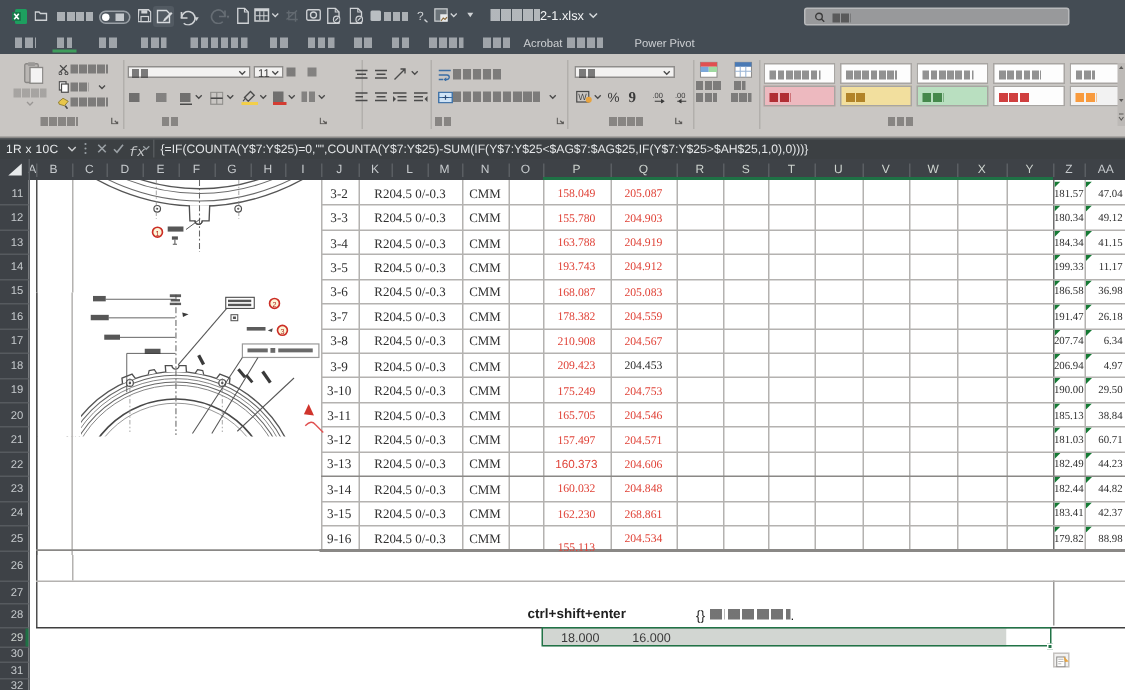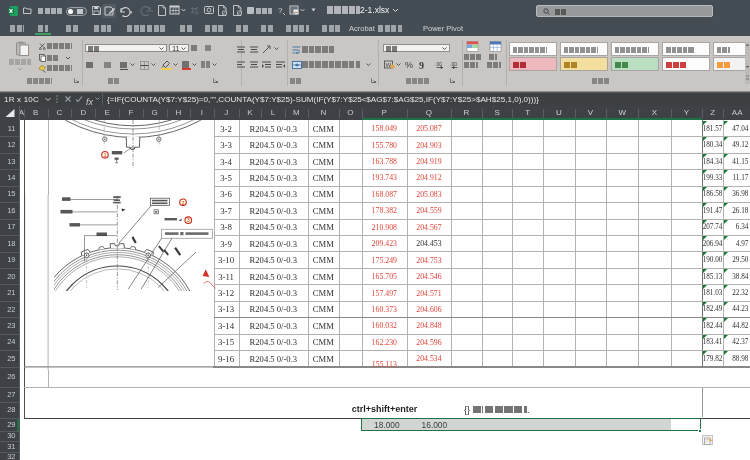--- a/index.html
+++ b/index.html
@@ -332,21 +332,21 @@
       <circle cx="1" cy="1" r="0.7" fill="#9aa0a5"></circle>
       <circle cx="1" cy="4" r="0.7" fill="#9aa0a5"></circle>
       <circle cx="1" cy="7" r="0.7" fill="#9aa0a5"></circle>
     </svg></div>
 <div style="position:absolute;font-size:0;left:64px;top:95px;width:8px;height:8px"><svg width="8" height="8">
       <path d="M1.5 1.5 L6.5 6.5 M6.5 1.5 L1.5 6.5" stroke="#9aa0a5" stroke-width="1.1"></path>
     </svg></div>
 <div style="position:absolute;font-size:0;left:75px;top:95px;width:8px;height:8px"><svg width="8" height="8">
       <path d="M1 4.5 L3 6.5 L7 1.5" stroke="#9aa0a5" stroke-width="1.1" fill="none"></path>
     </svg></div>
-<div style="position:absolute;font-size:0;left:86px;top:97px;font-family:Liberation Sans, sans-serif;font-style:italic;font-size:9px;color:#c8cacc">fx</div>
+<div style="position:absolute;font-size:0;left:86px;top:97px;font-family:Liberation Mono, monospace;font-style:italic;font-size:9px;color:#c8cacc">fx</div>
 <div style="position:absolute;font-size:0;left:95px;top:97px;width:5px;height:4px"><svg width="5" height="4">
       <path d="M0.5 0.5 l2 2 2-2" stroke="#9aa0a5" stroke-width="0.9" fill="none"></path>
     </svg></div>
 <div style="position:absolute;font-size:0;left:102px;top:93px;width:1px;height:12px;background:#55595c"></div>
 <div style="position:absolute;font-size:0;left:107px;top:95px;font-family:'Liberation Sans',sans-serif;font-size:8.1px;color:#e4e6e8;white-space:nowrap;letter-spacing:0px">{=IF(COUNTA(Y$7:Y$25)=0,"",COUNTA(Y$7:Y$25)-SUM(IF(Y$7:Y$25&lt;$AG$7:$AG$25,IF(Y$7:Y$25&gt;$AH$25,1,0),0)))}</div>
 <div style="position:absolute;font-size:0;left:0;top:106px;width:750px;height:354px;background:#fff"></div>
 <div style="position:absolute;font-size:0;left:0;top:106px;width:750px;height:14px;background:#3e4247"></div>
 <div style="position:absolute;font-size:0;left:18.8px;top:108px;width:5.0px;height:10px;text-align:center;font-family:'Liberation Sans',sans-serif;font-size:8px;color:#c6cacd">A</div>
 <div style="position:absolute;font-size:0;left:23.8px;top:109px;width:1px;height:9px;background:#5a5e63"></div>
 <div style="position:absolute;font-size:0;left:23.8px;top:108px;width:23.8px;height:10px;text-align:center;font-family:'Liberation Sans',sans-serif;font-size:8px;color:#c6cacd">B</div>
@@ -616,31 +616,31 @@
     </svg></div>
 <div style="position:absolute;font-size:0;left:724.1px;top:268.87px;width:4px;height:4px"><svg width="4" height="4">
       <path d="M0 0 h4 l-4 4z" fill="#157a34"></path>
     </svg></div>
 <div style="position:absolute;font-size:0;left:213.6px;top:284.8px;width:25px;height:16.43px;display:flex;align-items:center;justify-content:center;font-family:'Liberation Serif',serif;font-size:8.8px;color:#2f2f2f">3-12</div>
 <div style="position:absolute;font-size:0;left:238.7px;top:284.8px;width:69.30000000000001px;height:16.43px;display:flex;align-items:center;justify-content:center;font-family:'Liberation Serif',serif;font-size:8.6px;color:#2f2f2f;white-space:nowrap">R204.5 0/-0.3</div>
 <div style="position:absolute;font-size:0;left:308px;top:284.8px;width:30.7px;height:16.43px;display:flex;align-items:center;justify-content:center;font-family:'Liberation Serif',serif;font-size:8.6px;color:#2f2f2f">CMM</div>
 <div style="position:absolute;font-size:0;left:361.9px;top:284.8px;width:44.8px;height:16.43px;display:flex;align-items:center;justify-content:center;font-family:'Liberation Serif',serif;font-size:7.8px;color:#e04338">157.497</div>
 <div style="position:absolute;font-size:0;left:406.7px;top:284.8px;width:44.5px;height:16.43px;display:flex;align-items:center;justify-content:center;font-family:'Liberation Serif',serif;font-size:7.8px;color:#e04338">204.571</div>
 <div style="position:absolute;font-size:0;left:701.8px;top:284.8px;width:20.6px;height:16.43px;display:flex;align-items:center;justify-content:flex-end;font-family:'Liberation Serif',serif;font-size:7.2px;color:#2f2f2f">181.03</div>
-<div style="position:absolute;font-size:0;left:723.4px;top:284.8px;width:25px;height:16.43px;display:flex;align-items:center;justify-content:flex-end;font-family:'Liberation Serif',serif;font-size:7.2px;color:#2f2f2f">22.32</div>
+<div style="position:absolute;font-size:0;left:723.4px;top:284.8px;width:25px;height:16.43px;display:flex;align-items:center;justify-content:flex-end;font-family:'Liberation Serif',serif;font-size:7.2px;color:#2f2f2f">60.71</div>
 <div style="position:absolute;font-size:0;left:702.5px;top:285.3px;width:4px;height:4px"><svg width="4" height="4">
       <path d="M0 0 h4 l-4 4z" fill="#157a34"></path>
     </svg></div>
 <div style="position:absolute;font-size:0;left:724.1px;top:285.3px;width:4px;height:4px"><svg width="4" height="4">
       <path d="M0 0 h4 l-4 4z" fill="#157a34"></path>
     </svg></div>
 <div style="position:absolute;font-size:0;left:213.6px;top:301.23px;width:25px;height:16.43px;display:flex;align-items:center;justify-content:center;font-family:'Liberation Serif',serif;font-size:8.8px;color:#2f2f2f">3-13</div>
 <div style="position:absolute;font-size:0;left:238.7px;top:301.23px;width:69.30000000000001px;height:16.43px;display:flex;align-items:center;justify-content:center;font-family:'Liberation Serif',serif;font-size:8.6px;color:#2f2f2f;white-space:nowrap">R204.5 0/-0.3</div>
 <div style="position:absolute;font-size:0;left:308px;top:301.23px;width:30.7px;height:16.43px;display:flex;align-items:center;justify-content:center;font-family:'Liberation Serif',serif;font-size:8.6px;color:#2f2f2f">CMM</div>
-<div style="position:absolute;font-size:0;left:361.9px;top:301.23px;width:44.8px;height:16.43px;display:flex;align-items:center;justify-content:center;font-family:Liberation Serif, serif;font-size:7.8px;color:#e04338">160.373</div>
+<div style="position:absolute;font-size:0;left:361.9px;top:301.23px;width:44.8px;height:16.43px;display:flex;align-items:center;justify-content:center;font-family:Liberation Sans, sans-serif;font-size:7.8px;color:#e04338">160.373</div>
 <div style="position:absolute;font-size:0;left:406.7px;top:301.23px;width:44.5px;height:16.43px;display:flex;align-items:center;justify-content:center;font-family:'Liberation Serif',serif;font-size:7.8px;color:#e04338">204.606</div>
 <div style="position:absolute;font-size:0;left:701.8px;top:301.23px;width:20.6px;height:16.43px;display:flex;align-items:center;justify-content:flex-end;font-family:'Liberation Serif',serif;font-size:7.2px;color:#2f2f2f">182.49</div>
 <div style="position:absolute;font-size:0;left:723.4px;top:301.23px;width:25px;height:16.43px;display:flex;align-items:center;justify-content:flex-end;font-family:'Liberation Serif',serif;font-size:7.2px;color:#2f2f2f">44.23</div>
 <div style="position:absolute;font-size:0;left:702.5px;top:301.73px;width:4px;height:4px"><svg width="4" height="4">
       <path d="M0 0 h4 l-4 4z" fill="#157a34"></path>
     </svg></div>
 <div style="position:absolute;font-size:0;left:724.1px;top:301.73px;width:4px;height:4px"><svg width="4" height="4">
       <path d="M0 0 h4 l-4 4z" fill="#157a34"></path>
     </svg></div>
 <div style="position:absolute;font-size:0;left:213.6px;top:317.65999999999997px;width:25px;height:16.43px;display:flex;align-items:center;justify-content:center;font-family:'Liberation Serif',serif;font-size:8.8px;color:#2f2f2f">3-14</div>
@@ -653,21 +653,21 @@
 <div style="position:absolute;font-size:0;left:702.5px;top:318.15999999999997px;width:4px;height:4px"><svg width="4" height="4">
       <path d="M0 0 h4 l-4 4z" fill="#157a34"></path>
     </svg></div>
 <div style="position:absolute;font-size:0;left:724.1px;top:318.15999999999997px;width:4px;height:4px"><svg width="4" height="4">
       <path d="M0 0 h4 l-4 4z" fill="#157a34"></path>
     </svg></div>
 <div style="position:absolute;font-size:0;left:213.6px;top:334.09000000000003px;width:25px;height:16.43px;display:flex;align-items:center;justify-content:center;font-family:'Liberation Serif',serif;font-size:8.8px;color:#2f2f2f">3-15</div>
 <div style="position:absolute;font-size:0;left:238.7px;top:334.09000000000003px;width:69.30000000000001px;height:16.43px;display:flex;align-items:center;justify-content:center;font-family:'Liberation Serif',serif;font-size:8.6px;color:#2f2f2f;white-space:nowrap">R204.5 0/-0.3</div>
 <div style="position:absolute;font-size:0;left:308px;top:334.09000000000003px;width:30.7px;height:16.43px;display:flex;align-items:center;justify-content:center;font-family:'Liberation Serif',serif;font-size:8.6px;color:#2f2f2f">CMM</div>
 <div style="position:absolute;font-size:0;left:361.9px;top:334.09000000000003px;width:44.8px;height:16.43px;display:flex;align-items:center;justify-content:center;font-family:'Liberation Serif',serif;font-size:7.8px;color:#e04338">162.230</div>
-<div style="position:absolute;font-size:0;left:406.7px;top:334.09000000000003px;width:44.5px;height:16.43px;display:flex;align-items:center;justify-content:center;font-family:'Liberation Serif',serif;font-size:7.8px;color:#e04338">204.596</div>
+<div style="position:absolute;font-size:0;left:406.7px;top:334.09000000000003px;width:44.5px;height:16.43px;display:flex;align-items:center;justify-content:center;font-family:'Liberation Serif',serif;font-size:7.8px;color:#e04338">268.861</div>
 <div style="position:absolute;font-size:0;left:701.8px;top:334.09000000000003px;width:20.6px;height:16.43px;display:flex;align-items:center;justify-content:flex-end;font-family:'Liberation Serif',serif;font-size:7.2px;color:#2f2f2f">183.41</div>
 <div style="position:absolute;font-size:0;left:723.4px;top:334.09000000000003px;width:25px;height:16.43px;display:flex;align-items:center;justify-content:flex-end;font-family:'Liberation Serif',serif;font-size:7.2px;color:#2f2f2f">42.37</div>
 <div style="position:absolute;font-size:0;left:702.5px;top:334.59000000000003px;width:4px;height:4px"><svg width="4" height="4">
       <path d="M0 0 h4 l-4 4z" fill="#157a34"></path>
     </svg></div>
 <div style="position:absolute;font-size:0;left:724.1px;top:334.59000000000003px;width:4px;height:4px"><svg width="4" height="4">
       <path d="M0 0 h4 l-4 4z" fill="#157a34"></path>
     </svg></div>
 <div style="position:absolute;font-size:0;left:213.6px;top:350.52px;width:25px;height:16.43px;display:flex;align-items:center;justify-content:center;font-family:'Liberation Serif',serif;font-size:8.8px;color:#2f2f2f">9-16</div>
 <div style="position:absolute;font-size:0;left:238.7px;top:350.52px;width:69.30000000000001px;height:16.43px;display:flex;align-items:center;justify-content:center;font-family:'Liberation Serif',serif;font-size:8.6px;color:#2f2f2f;white-space:nowrap">R204.5 0/-0.3</div>

